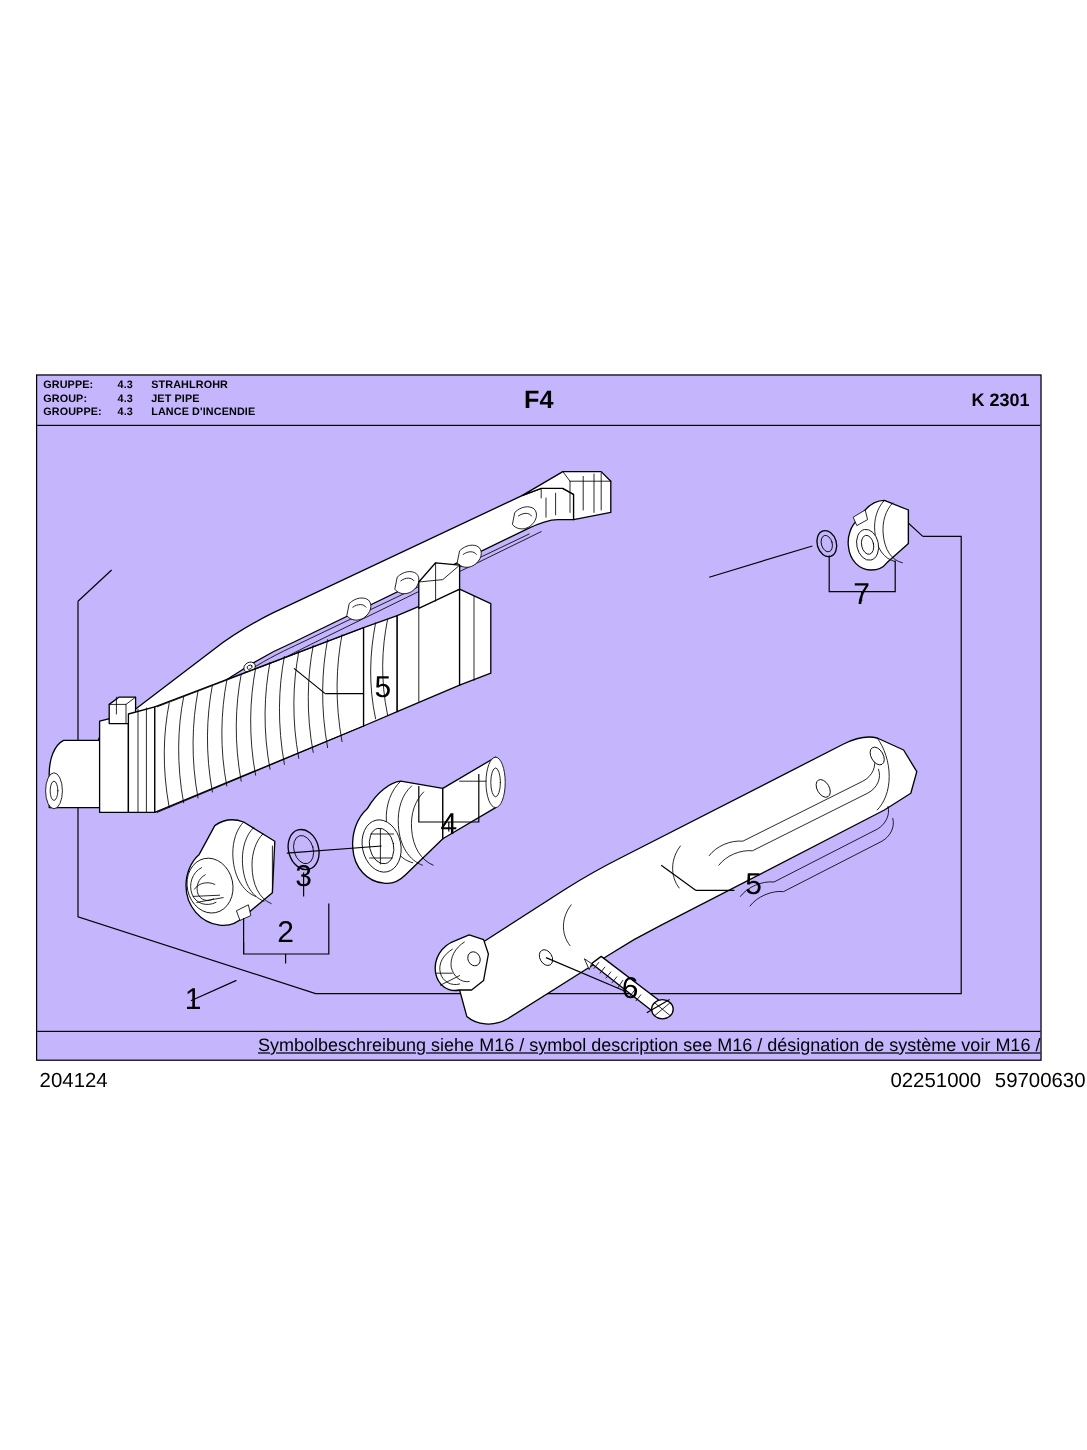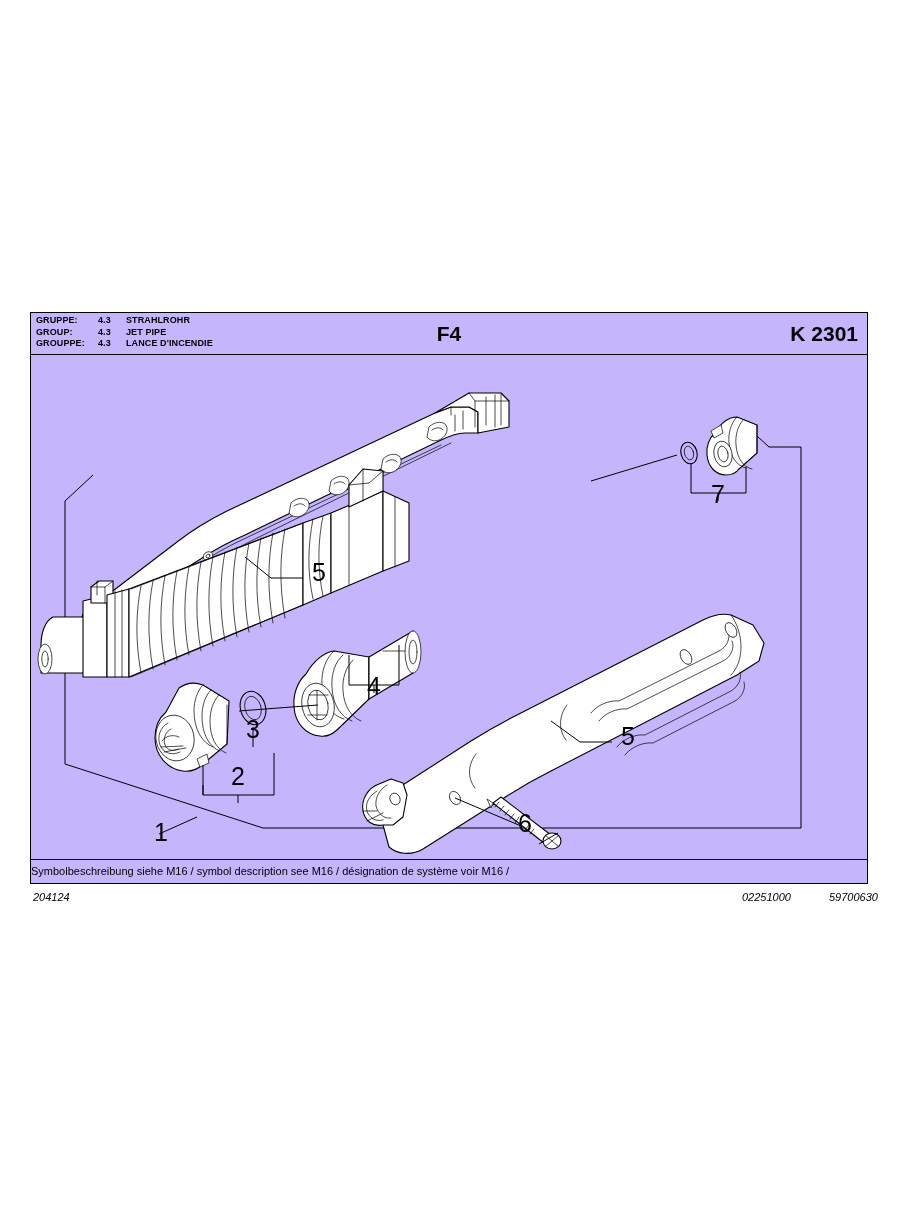--- a/index.html
+++ b/index.html
@@ -65,45 +65,45 @@
     width: 100%;
     text-align: center;
     font-size: 21px;
     font-weight: bold;
     line-height: 42px;
   }
   #sheet-code {
     position: absolute;
     right: 9px;
     top: 0;
-    font-size: 21px;
+    font-size: 15px;
     font-weight: bold;
     line-height: 42px;
   }
 
   
   #note-strip {
     position: absolute;
     left: 0;
     bottom: 0;
     width: 100%;
     height: 24px;
     border-top: 1.5px solid #000;
     box-sizing: border-box;
-    text-align: left;
-    font-size: 11px;
+    text-align: right;
+    font-size: 15px;
     line-height: 23px;
+    text-decoration: underline;
   }
 
   
   .sheet-id {
     position: absolute;
-    font-size: 11px;
+    font-size: 17px;
     white-space: nowrap;
-    font-style: italic;
   }
   #id-left   { left: 33px;  top: 891px; }
   #id-mid    { left: 742px; top: 891px; }
   #id-right  { left: 813px; top: 891px; margin-left: 16px; }
 
   
   #canvas {
     position: absolute;
     left: 0;
     top: 42px;

